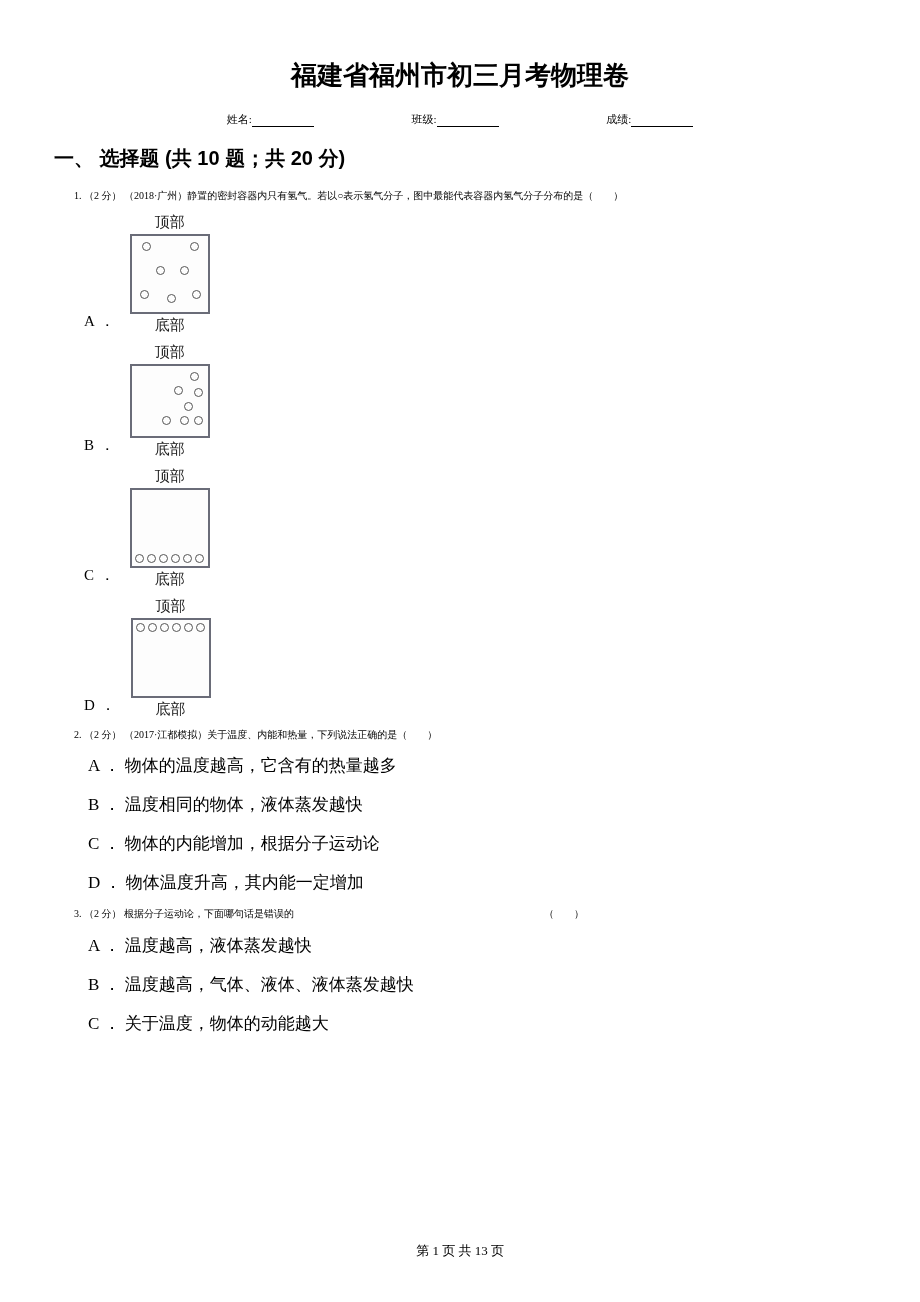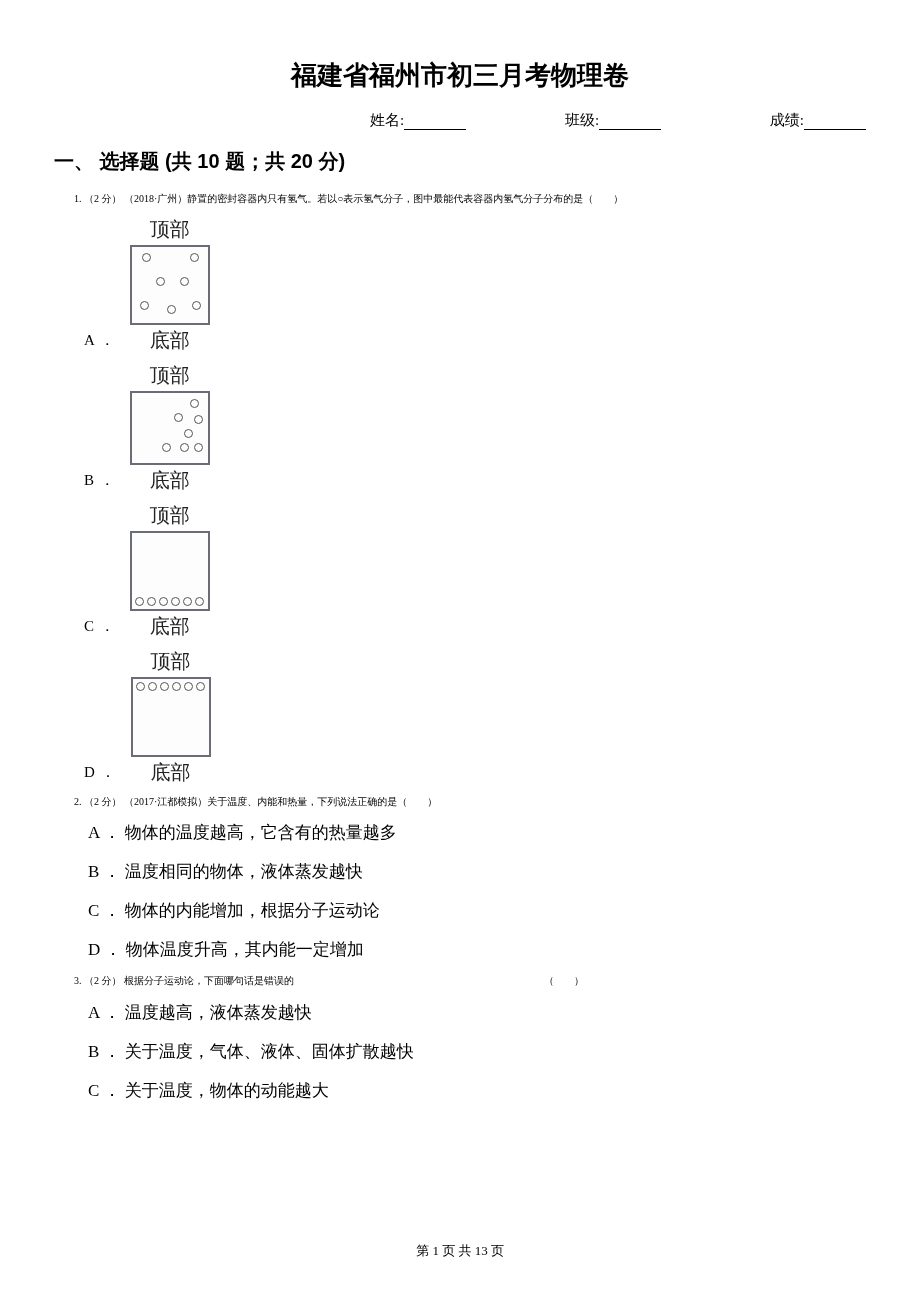--- a/index.html
+++ b/index.html
@@ -13,22 +13,22 @@
       padding: 58px 54px 0 54px;
     }
     .title {
       text-align: center;
       font-size: 26px;
       font-weight: bold;
       font-family: "SimHei", "黑体", sans-serif;
       margin-bottom: 18px;
     }
     .info-row {
-      text-align: right;
-      font-size: 15px;
+      text-align: center;
+      font-size: 11px;
       margin-bottom: 18px;
     }
     .info-item { display: inline-block; }
     .info-item.name { margin-right: 95px; }
     .info-item.class { margin-right: 105px; }
     .blank {
       display: inline-block;
       border-bottom: 1px solid #000;
       width: 62px;
       height: 16px;
@@ -64,21 +64,21 @@
       padding-bottom: 6px;
       letter-spacing: 1px;
       font-family: "Times New Roman", serif;
     }
     .figure {
       display: flex;
       flex-direction: column;
       align-items: center;
     }
     .figure-caption {
-      font-size: 20px;
+      font-size: 15px;
       color: #222;
       margin: 2px 0;
       font-family: "SimSun", serif;
     }
     .container-box {
       width: 80px;
       height: 80px;
       border: 2px solid #6a6c78;
       position: relative;
       background: #fdfdfd;
@@ -197,16 +197,16 @@
 <div class="question">2. （2 分） （2017·江都模拟）关于温度、内能和热量，下列说法正确的是（　　）</div>
 <div class="option-row">A ． 物体的温度越高，它含有的热量越多</div>
 <div class="option-row">B ． 温度相同的物体，液体蒸发越快</div>
 <div class="option-row">C ． 物体的内能增加，根据分子运动论</div>
 <div class="option-row">D ． 物体温度升高，其内能一定增加</div>
 
 <div class="question">
   <span>3. （2 分）  根据分子运动论，下面哪句话是错误的</span><span class="wide-space"></span><span class="paren">（　　）</span>
 </div>
 <div class="option-row">A ． 温度越高，液体蒸发越快</div>
-<div class="option-row">B ． 关于温度，气体、液体、固体扩散越快</div>
+<div class="option-row">B ． 温度越高，气体、液体、液体蒸发越快</div>
 <div class="option-row">C ． 关于温度，物体的动能越大</div>
 
 <div class="page-footer">第 1 页 共 13 页</div>
 
 </body></html>

